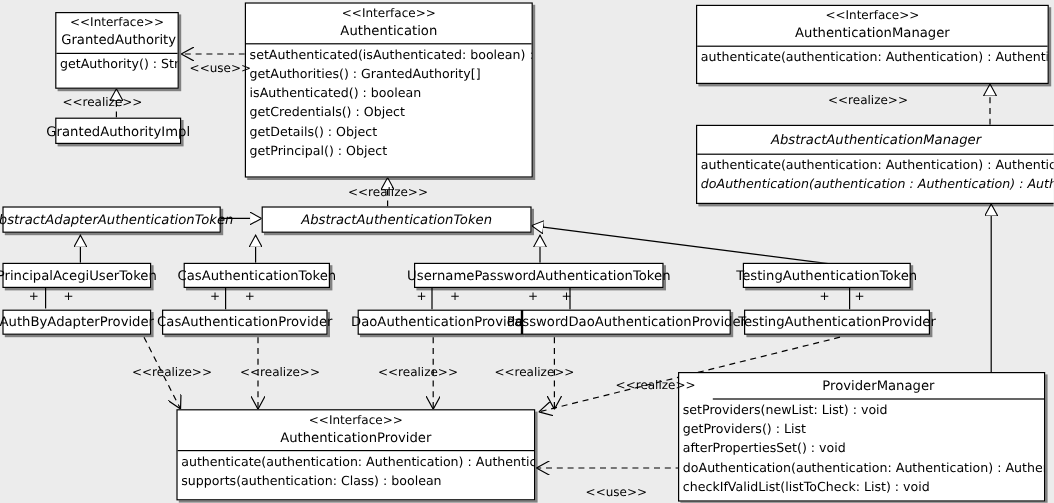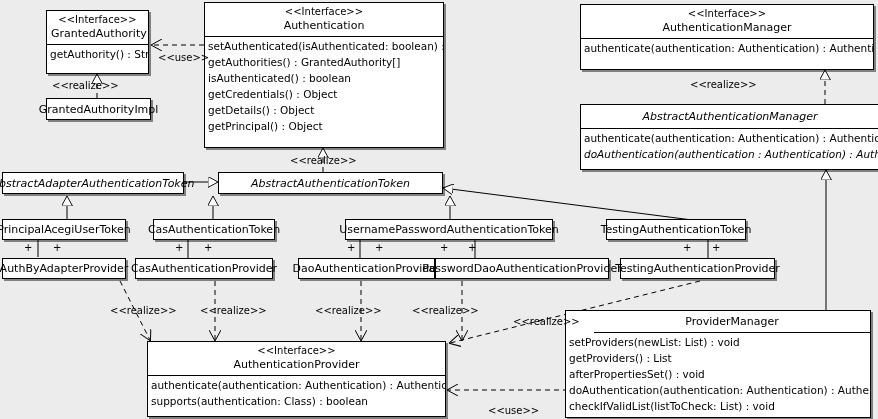--- a/index.html
+++ b/index.html
@@ -246,21 +246,21 @@
   </div>
 
   <div class="cls simple" style="left:153px;top:219px;width:122px;height:21px;">
     <span class="cname">CasAuthenticationToken</span>
   </div>
 
   <div class="cls simple" style="left:345px;top:219px;width:208px;height:21px;">
     <span class="cname">UsernamePasswordAuthenticationToken</span>
   </div>
 
-  <div class="cls simple" style="left:606px;top:219px;width:140px;height:21px;">
+  <div class="cls simple" style="left:619px;top:219px;width:140px;height:21px;">
     <span class="cname">TestingAuthenticationToken</span>
   </div>
 
   <div class="cls simple" style="left:2px;top:258px;width:124px;height:21px;">
     <span class="cname">AuthByAdapterProvider</span>
   </div>
 
   <div class="cls simple" style="left:135px;top:258px;width:138px;height:21px;">
     <span class="cname">CasAuthenticationProvider</span>
   </div>

